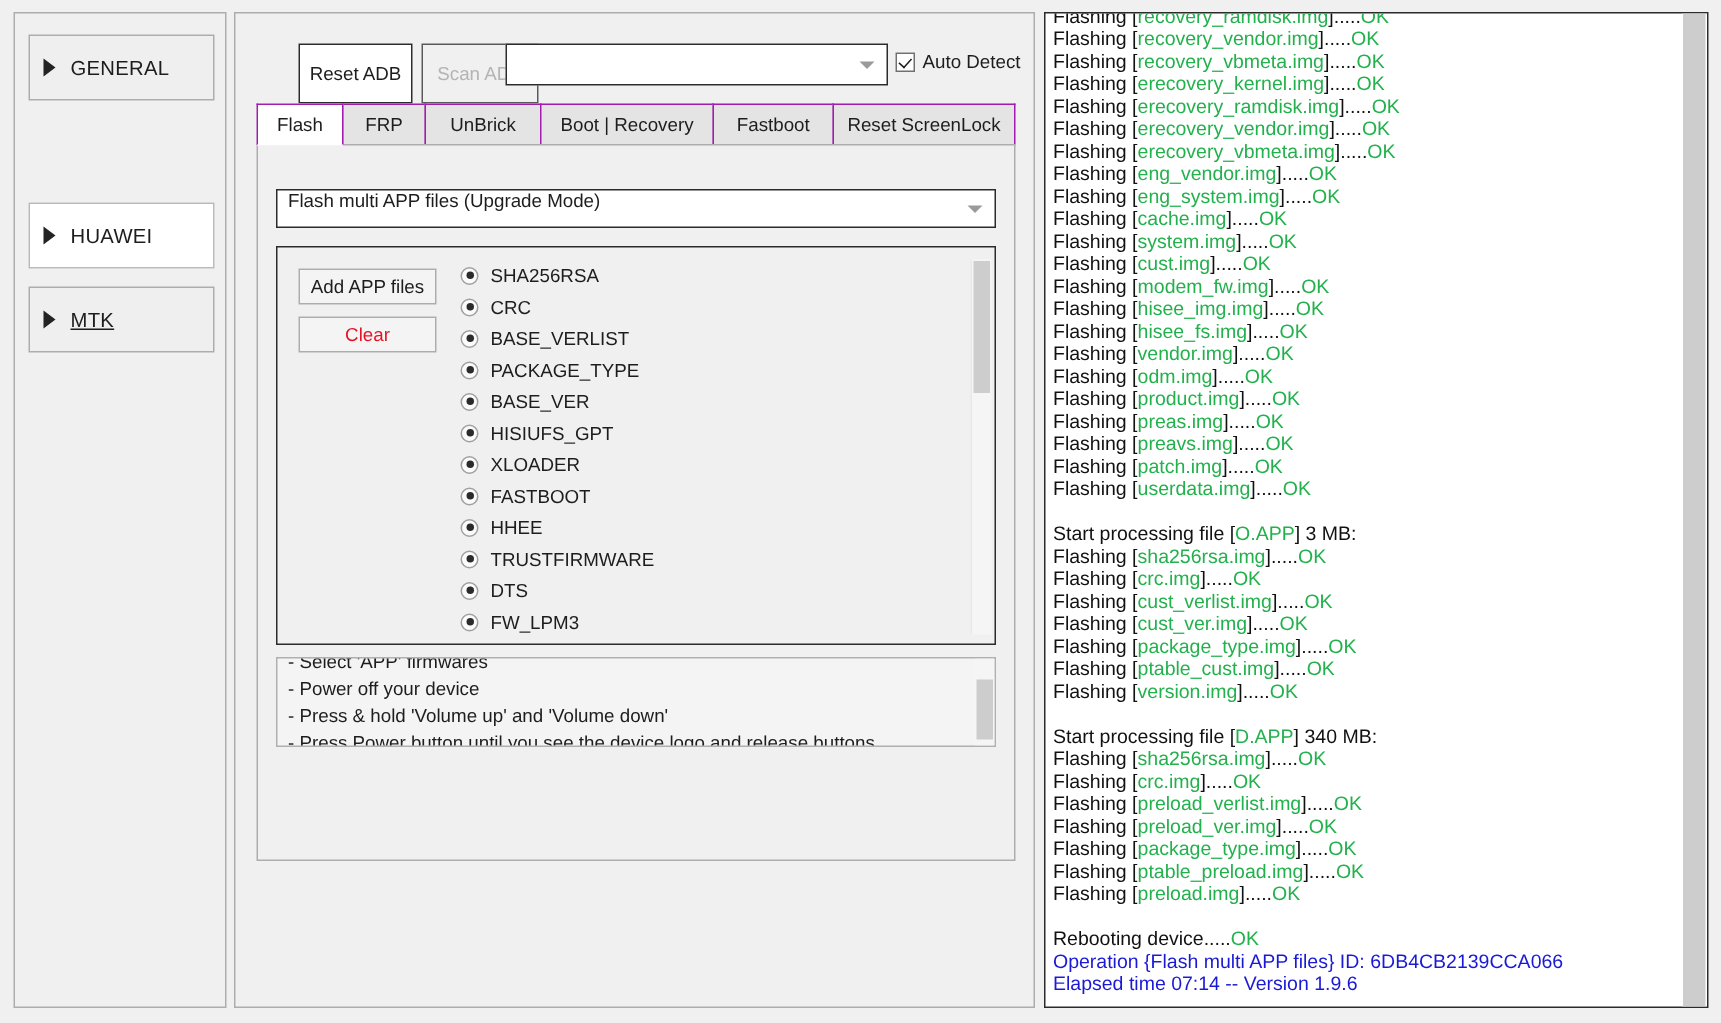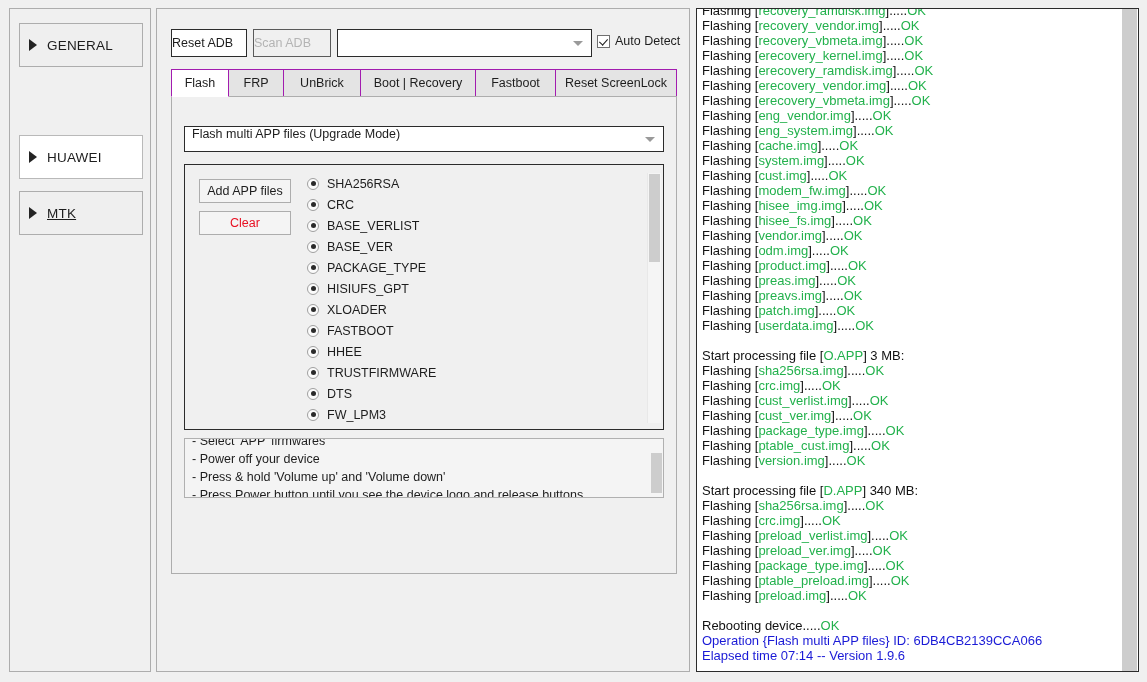--- a/index.html
+++ b/index.html
@@ -64,28 +64,29 @@
     width: 534px;
     height: 664px;
     background: #f0f0f0;
     border: 1px solid #adadad;
     box-sizing: border-box;
   }
 
   
   .tb-btn {
     position: absolute;
-    height: 28px;
+    height: 40px;
     background: #fff;
     border: 1px solid #2b2b2b;
     box-sizing: border-box;
     font-size: 12.5px;
     color: #1d1d1d;
-    display: flex; align-items: center; 
+    display: flex; align-items: center; justify-content: center;
     cursor: default;
+    margin-left: 28px;
   }
   #resetAdb { left: 14px; top: 20px; width: 76px; }
   #scanAdb  { left: 96px; top: 20px; width: 78px; color: #b4b4b4; border-color: #5a5a5a; background:#f0f0f0;}
   #devSelect {
     position: absolute;
     left: 180px; top: 20px; width: 255px; height: 28px;
     background: #fff; border: 1px solid #2b2b2b; box-sizing: border-box;
   }
   #devSelect .caret {
     position: absolute; right: 8px; top: 11px;
@@ -322,25 +323,25 @@
             <div class="radio-row">
               <span class="radio"></span>
               <span>CRC</span>
             </div>
             <div class="radio-row">
               <span class="radio"></span>
               <span>BASE_VERLIST</span>
             </div>
             <div class="radio-row">
               <span class="radio"></span>
+              <span>PACKAGE_TYPE</span>
+            </div>
+            <div class="radio-row">
+              <span class="radio"></span>
               <span>BASE_VER</span>
-            </div>
-            <div class="radio-row">
-              <span class="radio"></span>
-              <span>PACKAGE_TYPE</span>
             </div>
             <div class="radio-row">
               <span class="radio"></span>
               <span>HISIUFS_GPT</span>
             </div>
             <div class="radio-row">
               <span class="radio"></span>
               <span>XLOADER</span>
             </div>
             <div class="radio-row">

